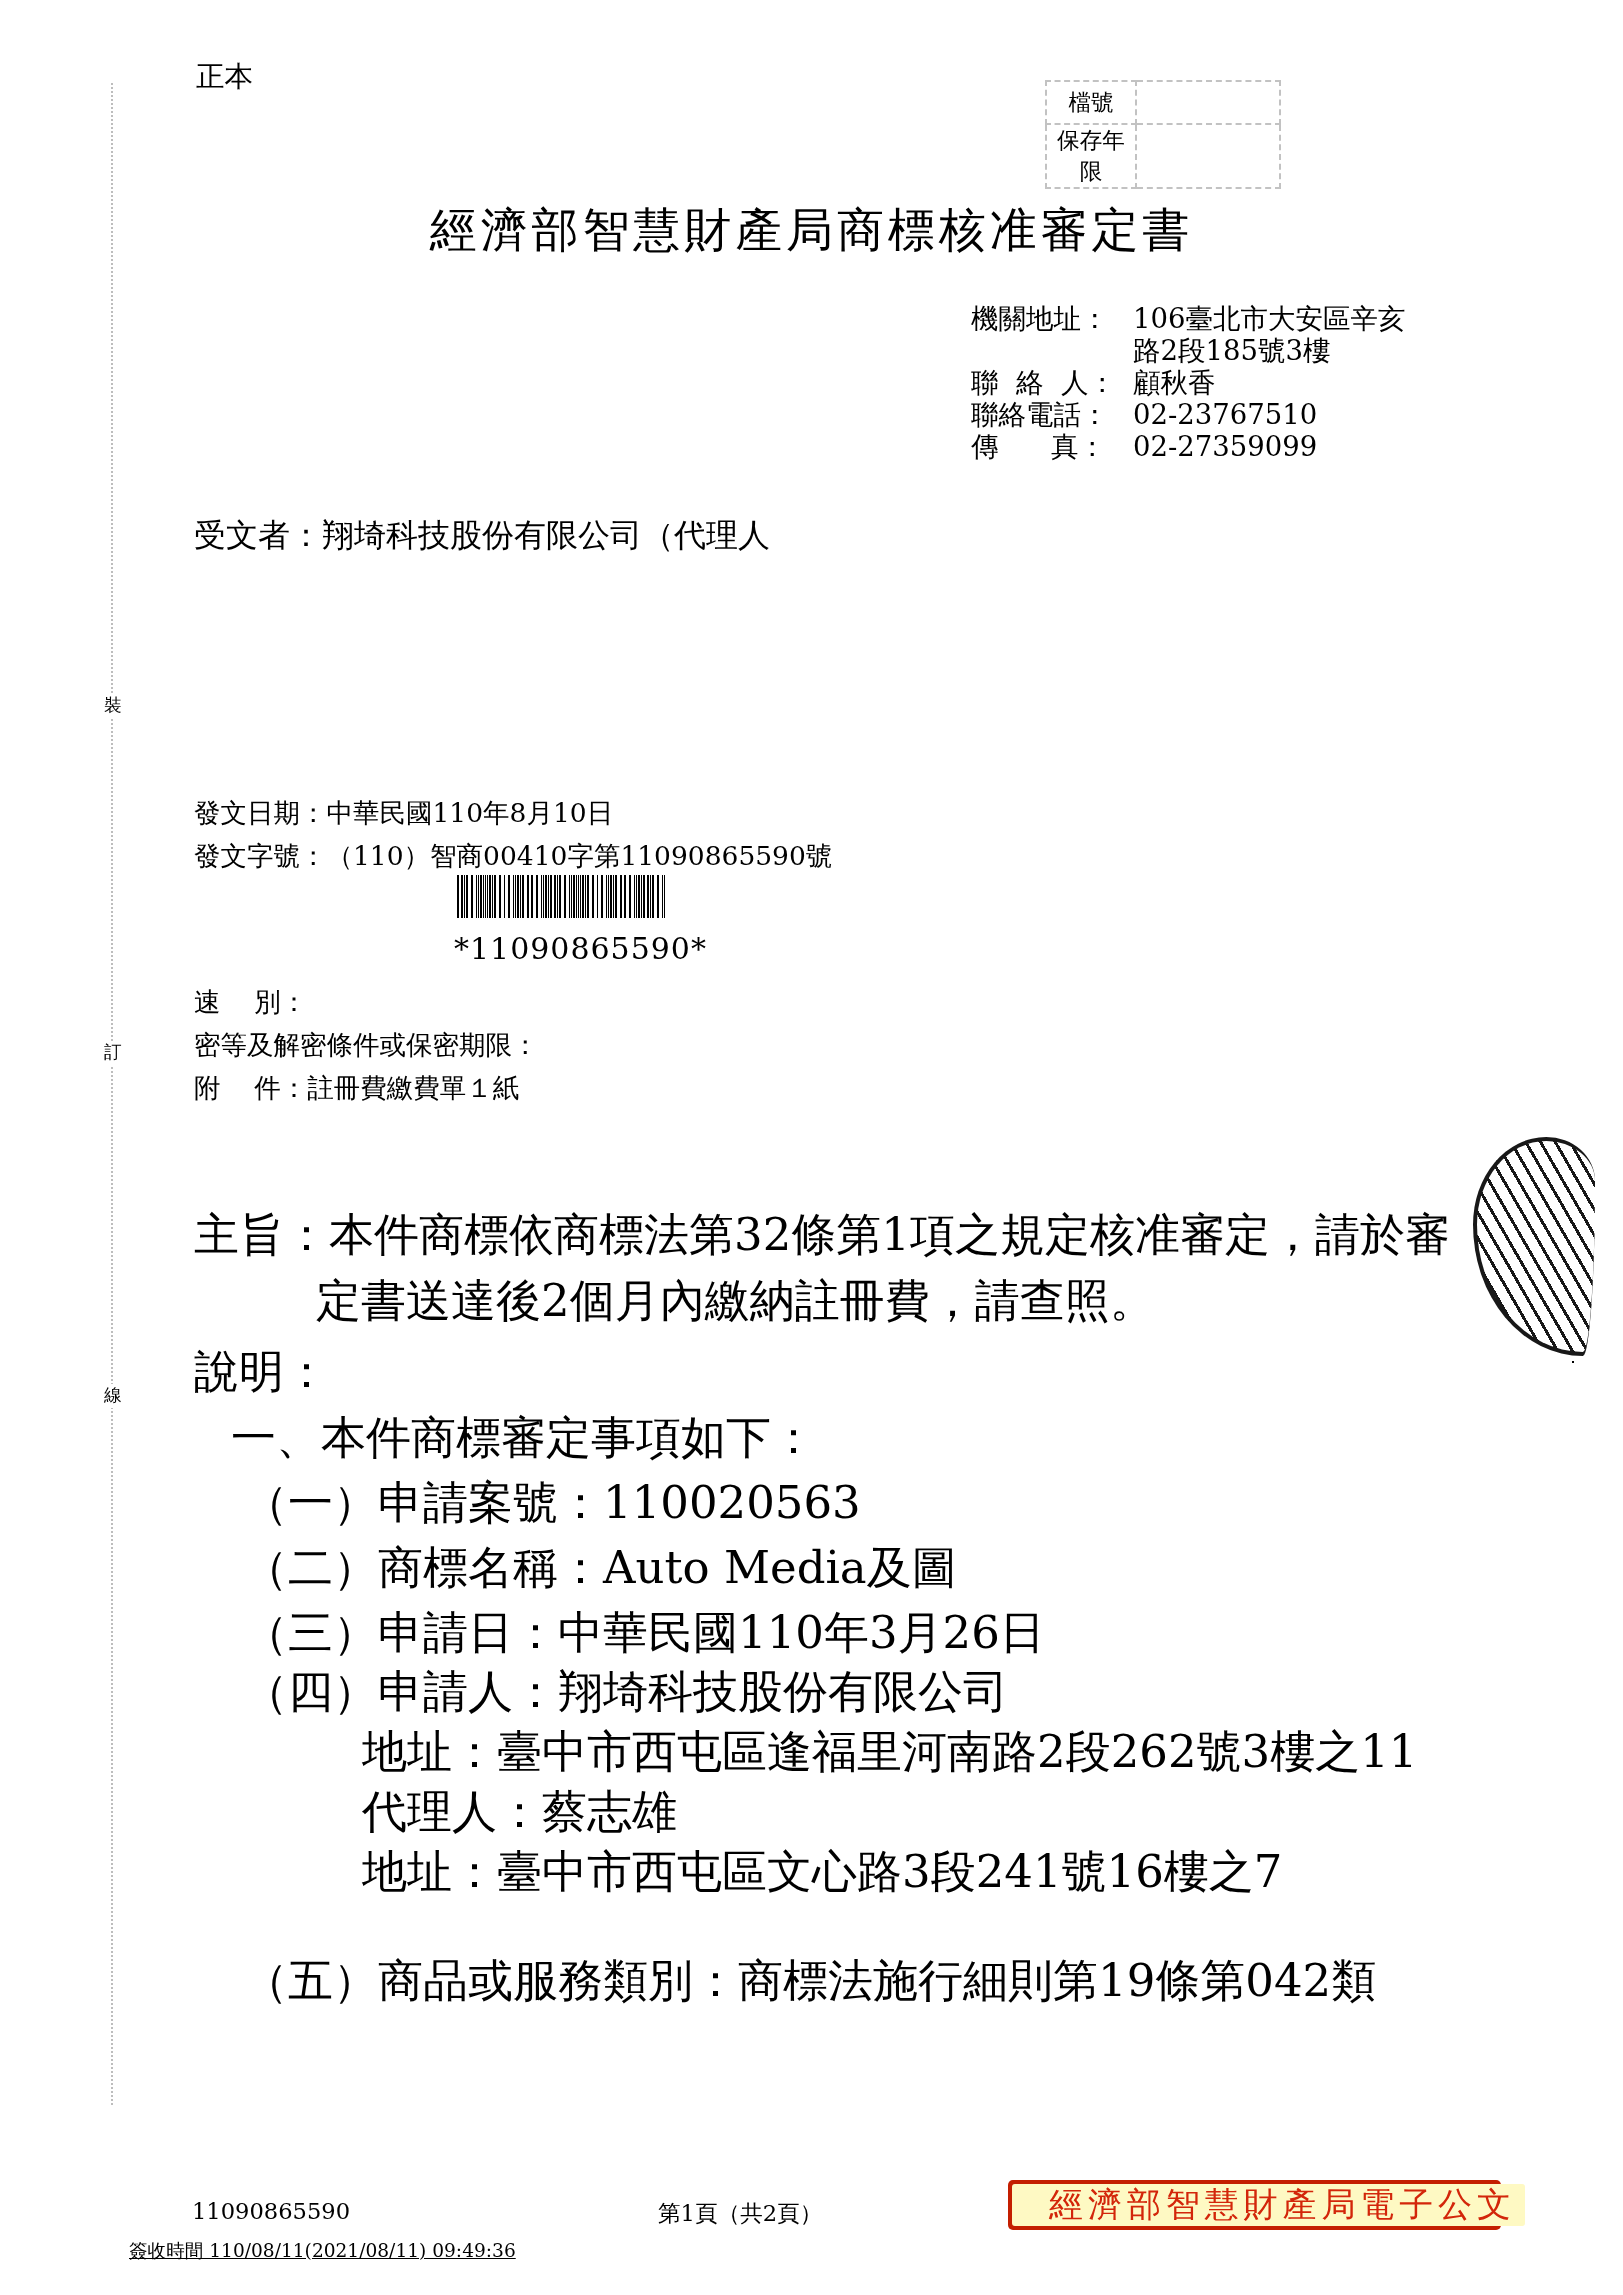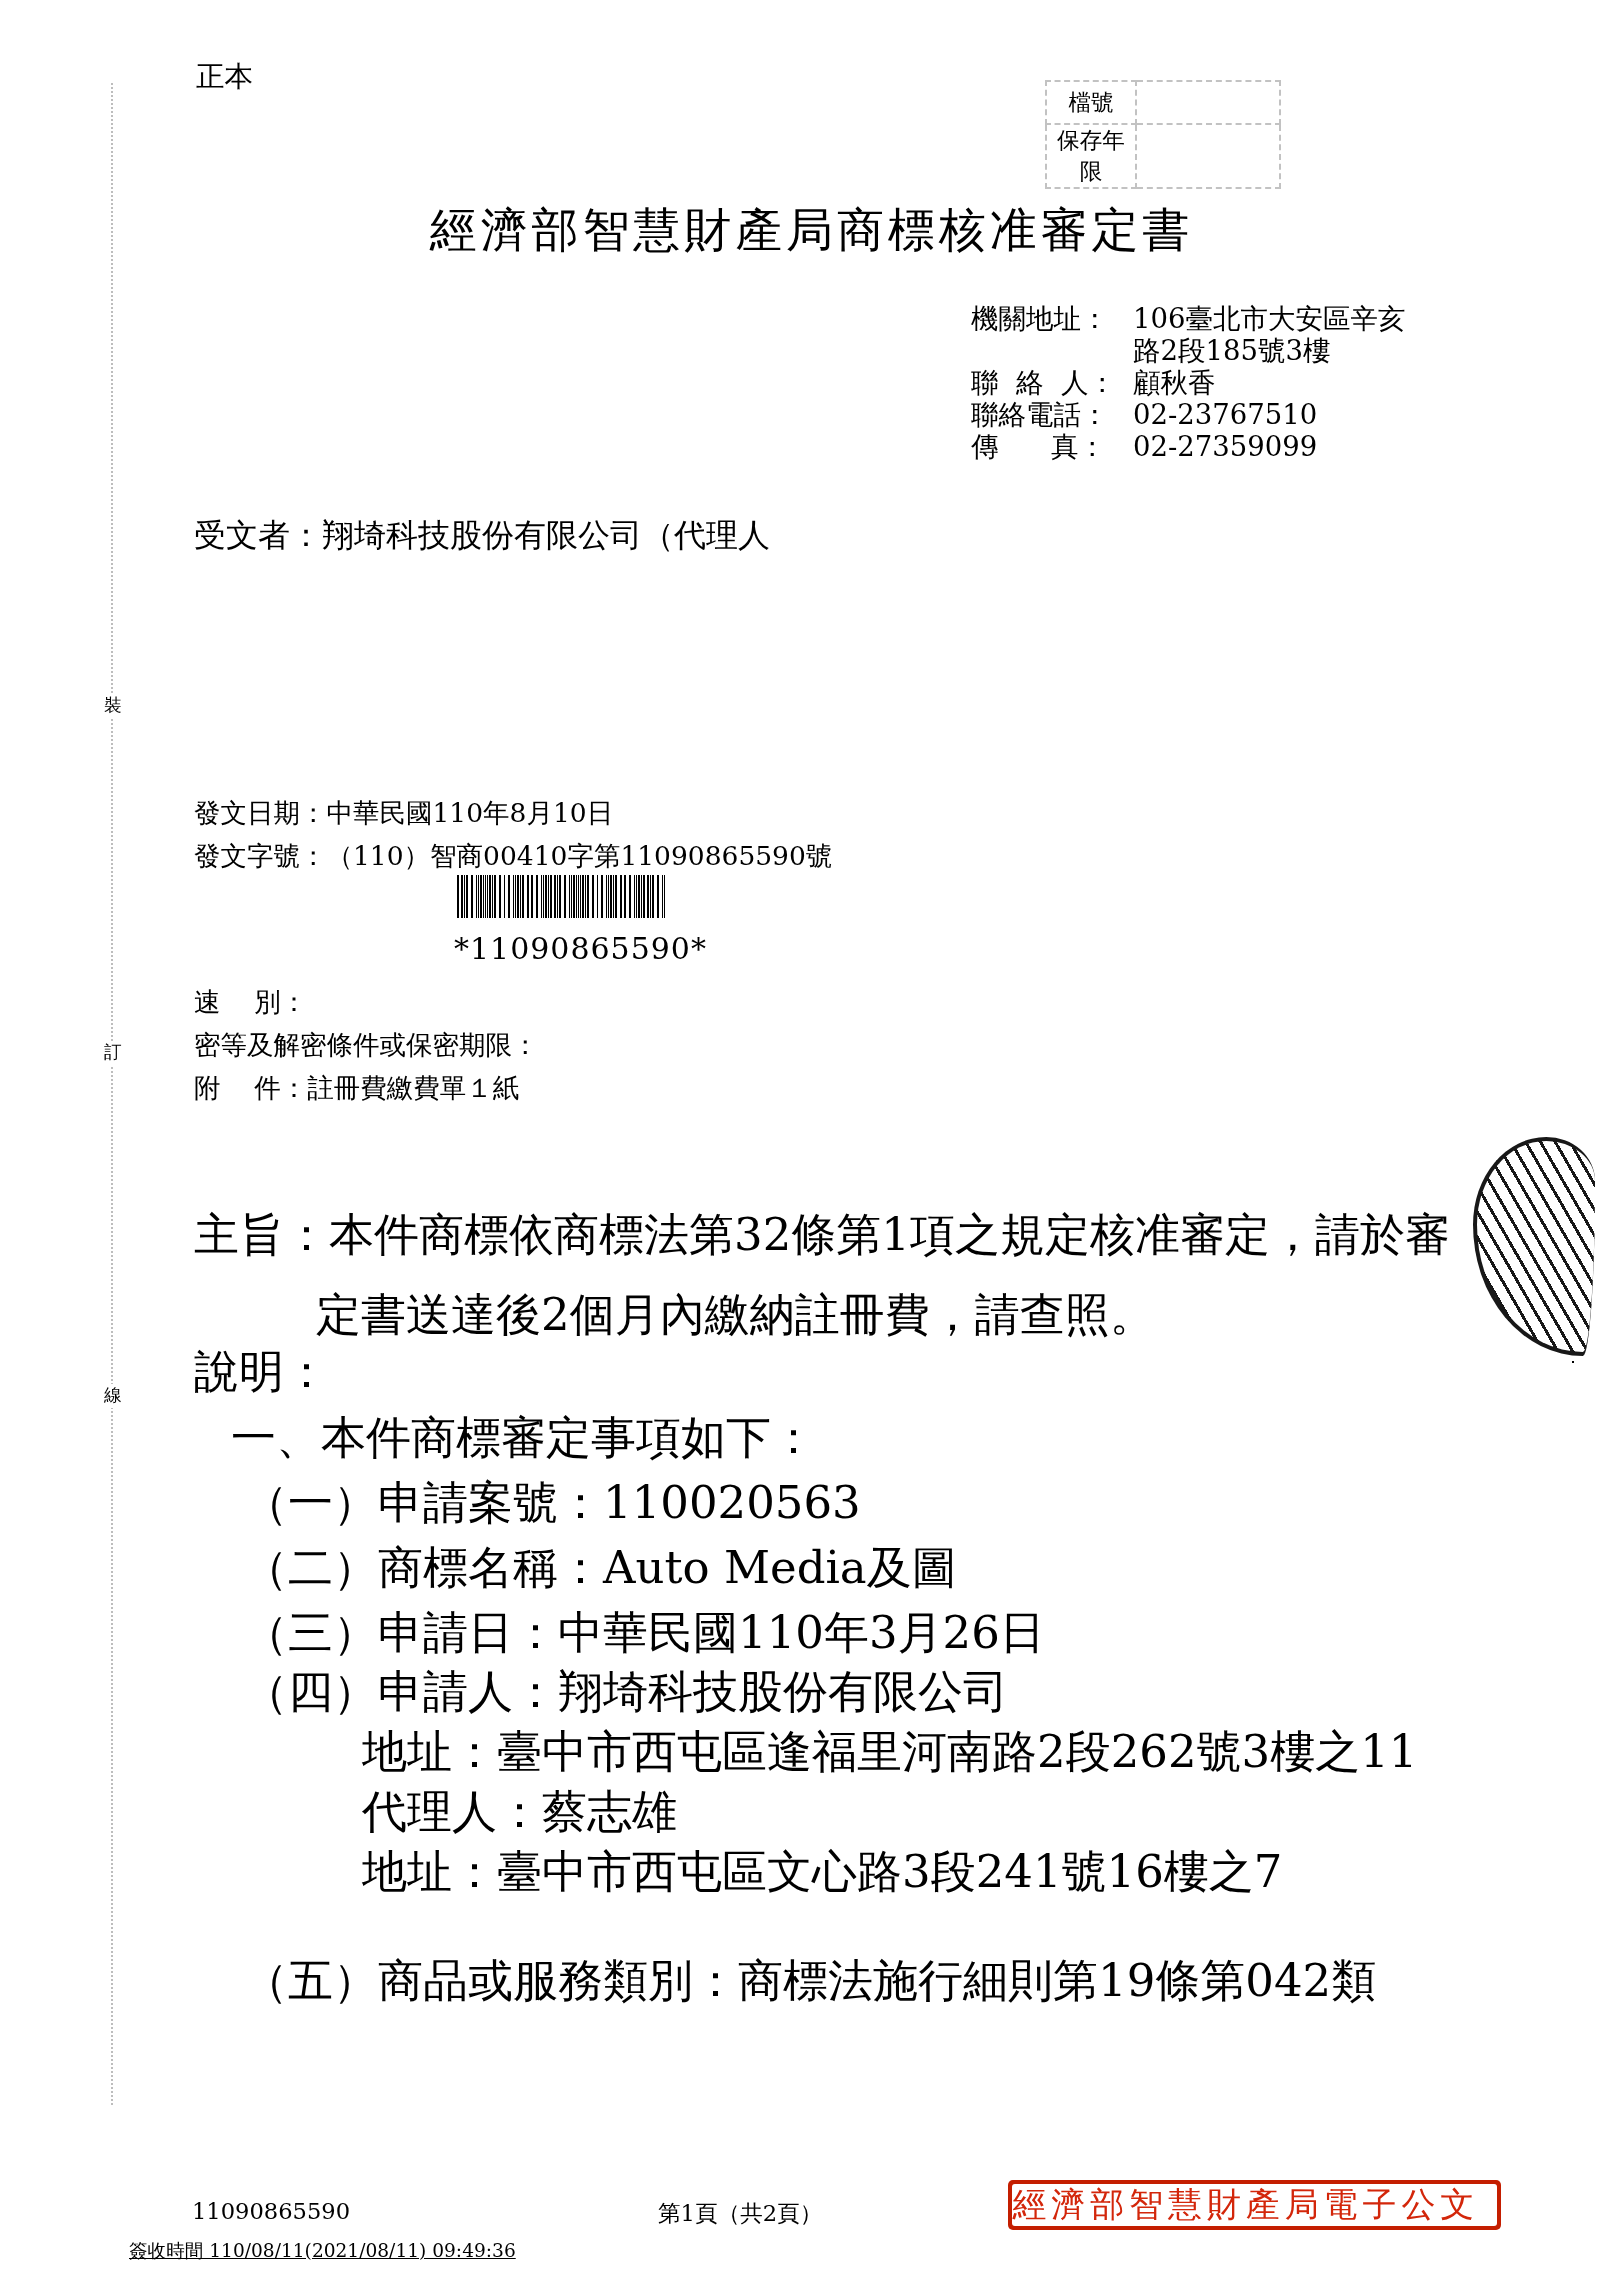--- a/index.html
+++ b/index.html
@@ -78,23 +78,24 @@
 
     .footer-num { left: 192px; top: 2198px; font-size: 22.6px; }
     .footer-page { left: 658px; top: 2198px; font-size: 22.6px; }
     .footer-recv { left: 129px; top: 2238px; font-size: 18.6px; text-decoration: underline; }
 
     .e-stamp {
       position: absolute; left: 1008px; top: 2180px; width: 493px; height: 50px;
       background: #c41e00; border-radius: 4.9px; box-sizing: border-box; padding: 4.4px;
     }
     .e-stamp .inner {
-      width: 100%; height: 100%; background: #ffffff; border-radius: 2.9px;
-      color: #d3260a; font-size: 34px; line-height: 41px; text-align: left;
+      width: 100%; height: 100%; background: #fef9c3; border-radius: 2.9px;
+      color: #d3260a; font-size: 34px; line-height: 41px; text-align: center;
       letter-spacing: 4.9px;
+      padding-left: 28px;
     }
   </style>
 </head>
 <body>
 
 <div class="bind-line"></div>
 <div class="bind-mark" style="top:694px">裝</div>
 <div class="bind-mark" style="top:1041px">訂</div>
 <div class="bind-mark" style="top:1384px">線</div>
 
@@ -147,21 +148,21 @@
 
 <div class="barcode"></div>
 <div class="abs barcode-text">*11090865590*</div>
 
 <div class="meta" style="top:986px"><span style="white-space:pre">速    別：</span><span></span></div>
 <div class="meta" style="top:1029px"><span>密等及解密條件或保密期限：</span><span></span></div>
 <div class="meta" style="top:1072px"><span style="white-space:pre">附    件：</span><span>註冊費繳費單１紙</span></div>
 
 <div class="body-block" style="top:1210px">
   <div>主旨：本件商標依商標法第32條第1項之規定核准審定，請於審</div>
-  <div style="padding-left:122px; margin-top:31px">定書送達後2個月內繳納註冊費，請查照。</div>
+  <div style="padding-left:122px; margin-top:17px">定書送達後2個月內繳納註冊費，請查照。</div>
 </div>
 
 <div class="stamp-seal"></div>
 <div class="abs seal-dot"></div>
 
 <div class="body-block" style="top:1347px">說明：</div>
 <div class="body-block" style="top:1413px; left:231px">一、本件商標審定事項如下：</div>
 <div class="body-block" style="top:1478px; left:243px">（一）申請案號：110020563</div>
 <div class="body-block" style="top:1543px; left:243px">（二）商標名稱：Auto Media及圖</div>
 <div class="body-block" style="top:1608px; left:243px">（三）申請日：中華民國110年3月26日</div>

